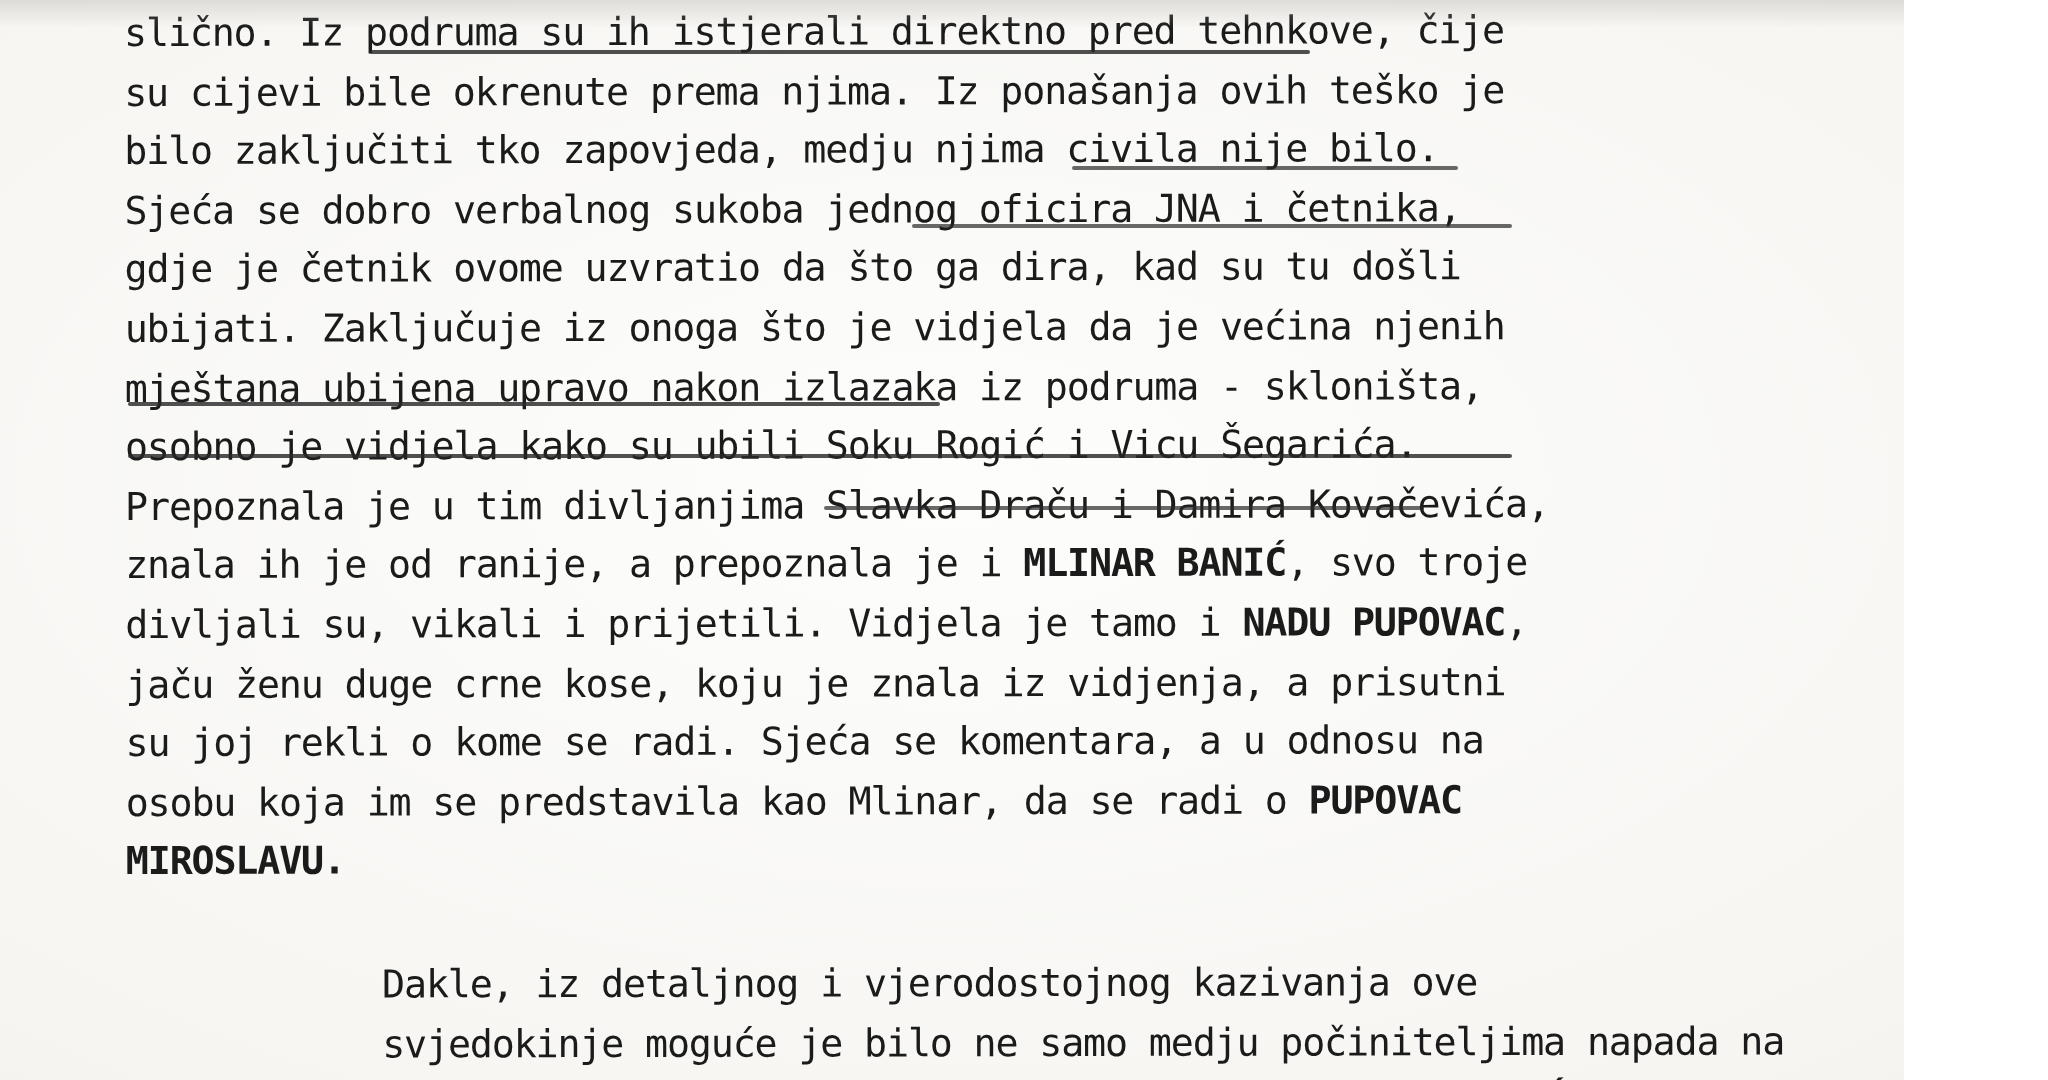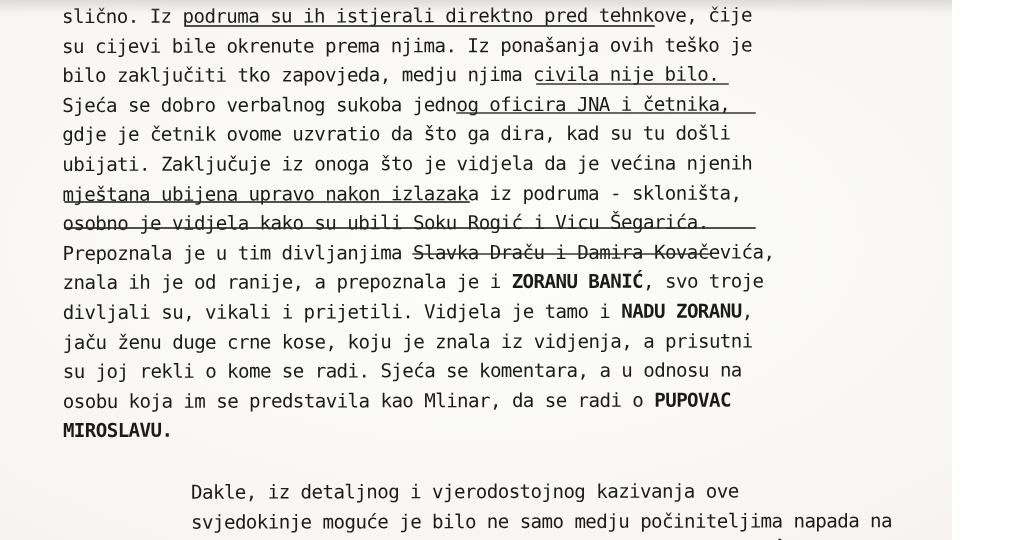--- a/index.html
+++ b/index.html
@@ -88,22 +88,22 @@
     <p class="para first">
       <span class="ln">slično. Iz podruma su ih istjerali direktno pred tehnkove, čije</span>
       <span class="ln">su cijevi bile okrenute prema njima. Iz ponašanja ovih teško je</span>
       <span class="ln">bilo zaključiti tko zapovjeda, medju njima civila nije bilo.</span>
       <span class="ln">Sjeća se dobro verbalnog sukoba jednog oficira JNA i četnika,</span>
       <span class="ln">gdje je četnik ovome uzvratio da što ga dira, kad su tu došli</span>
       <span class="ln">ubijati. Zaključuje iz onoga što je vidjela da je većina njenih</span>
       <span class="ln">mještana ubijena upravo nakon izlazaka iz podruma - skloništa,</span>
       <span class="ln">osobno je vidjela kako su ubili Soku Rogić i Vicu Šegarića.</span>
       <span class="ln">Prepoznala je u tim divljanjima Slavka Draču i Damira Kovačevića,</span>
-      <span class="ln">znala ih je od ranije, a prepoznala je i <b>ZORANU BANIĆ</b>, svo troje</span>
-      <span class="ln">divljali su, vikali i prijetili. Vidjela je tamo i <b>NADU ZORANU</b>,</span>
+      <span class="ln">znala ih je od ranije, a prepoznala je i <b>MLINAR BANIĆ</b>, svo troje</span>
+      <span class="ln">divljali su, vikali i prijetili. Vidjela je tamo i <b>NADU PUPOVAC</b>,</span>
       <span class="ln">jaču ženu duge crne kose, koju je znala iz vidjenja, a prisutni</span>
       <span class="ln">su joj rekli o kome se radi. Sjeća se komentara, a u odnosu na</span>
       <span class="ln">osobu koja im se predstavila kao Mlinar, da se radi o <b>PUPOVAC</b></span>
       <span class="ln"><b>MIROSLAVU.</b></span>
     </p>
 
     <p class="para second">
       <span class="ln">Dakle, iz detaljnog i vjerodostojnog kazivanja ove</span>
       <span class="ln">svjedokinje moguće je bilo ne samo medju počiniteljima napada na</span>
       <span class="ln">mjesto i zločina identificirati <b>VIII-opt. ZORANU BANIĆ, VI-opt.</b></span>

